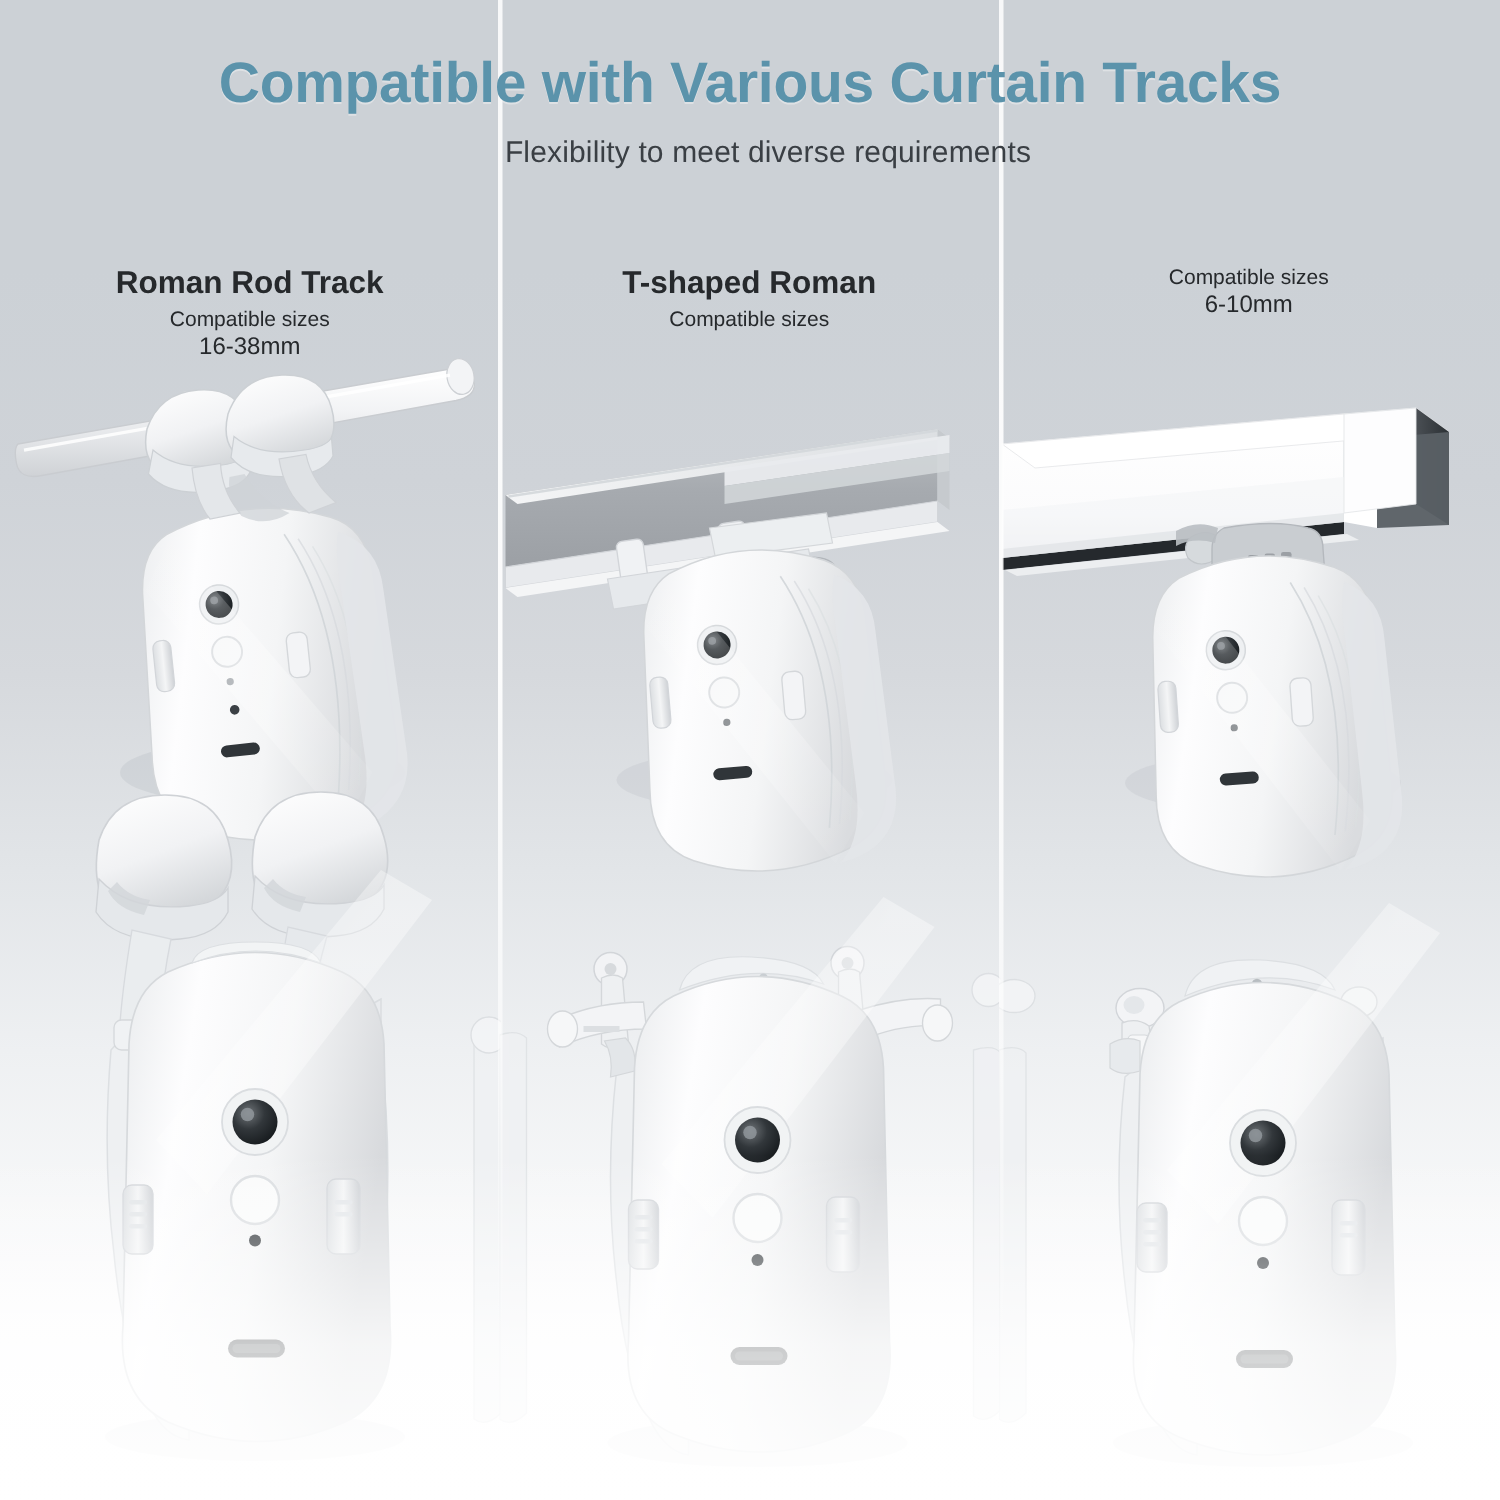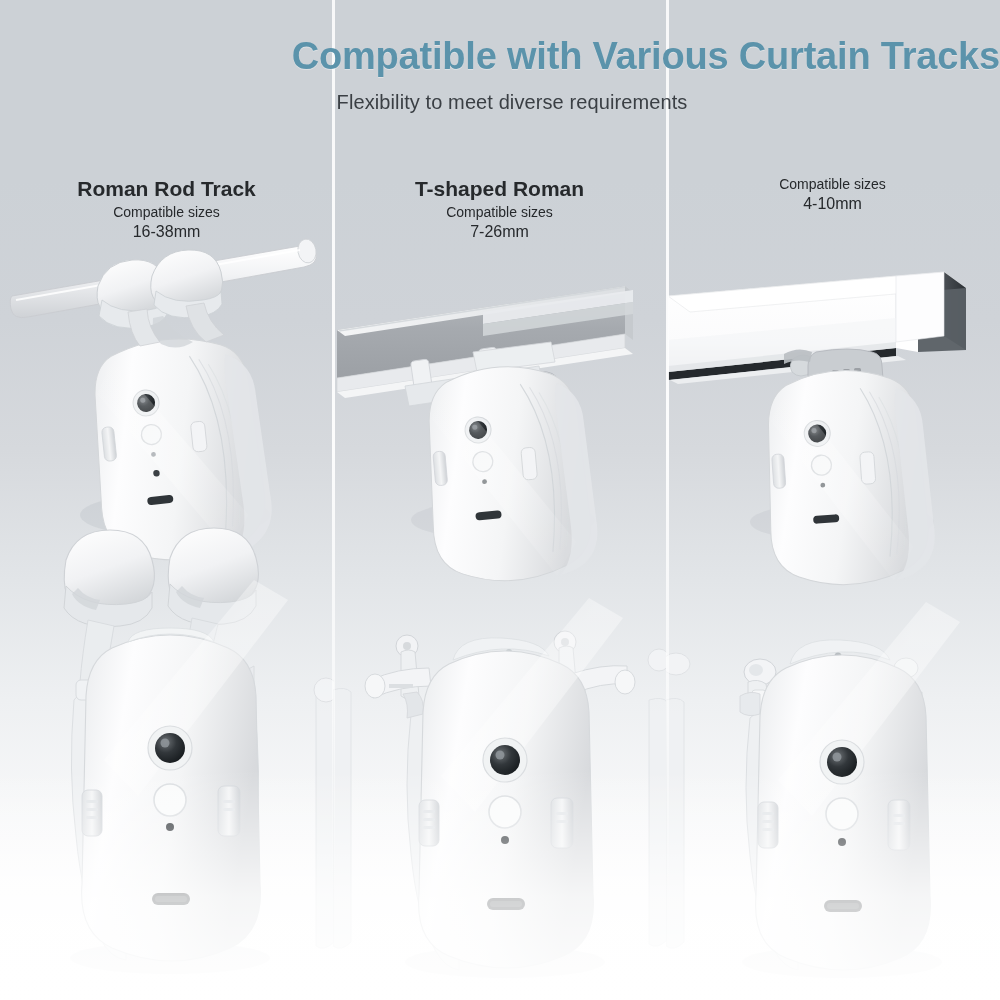--- a/index.html
+++ b/index.html
@@ -55,21 +55,20 @@
     text-align: center;
   }
   .title {
     margin-top: 36px;
     font-size: 38px;
     font-weight: bold;
     color: #5b93ab;
     letter-spacing: -0.2px;
     line-height: 1.1;
     text-shadow: 0 1px 0 rgba(255,255,255,0.35);
-    text-align: right;
   }
   .subtitle {
     margin-top: 13px;
     font-size: 20px;
     font-weight: normal;
     color: #3a3f44;
     letter-spacing: 0.1px;
     margin-left: 24px;
   }
 
@@ -585,23 +584,22 @@
 
     <div class="caption-col">
       <div class="cap-name">Roman Rod Track</div>
       <div class="cap-sizes-label">Compatible sizes</div>
       <div class="cap-range">16-38mm</div>
     </div>
 
     <div class="caption-col">
       <div class="cap-name">T-shaped Roman</div>
       <div class="cap-sizes-label">Compatible sizes</div>
-      <div class="cap-range">7-26mm</div>
     </div>
 
     <div class="caption-col">
       <div class="cap-sizes-label">Compatible sizes</div>
-      <div class="cap-range">4-10mm</div>
+      <div class="cap-range">6-10mm</div>
     </div>
 
   </div>
 
 </div>
 
 </body></html>

